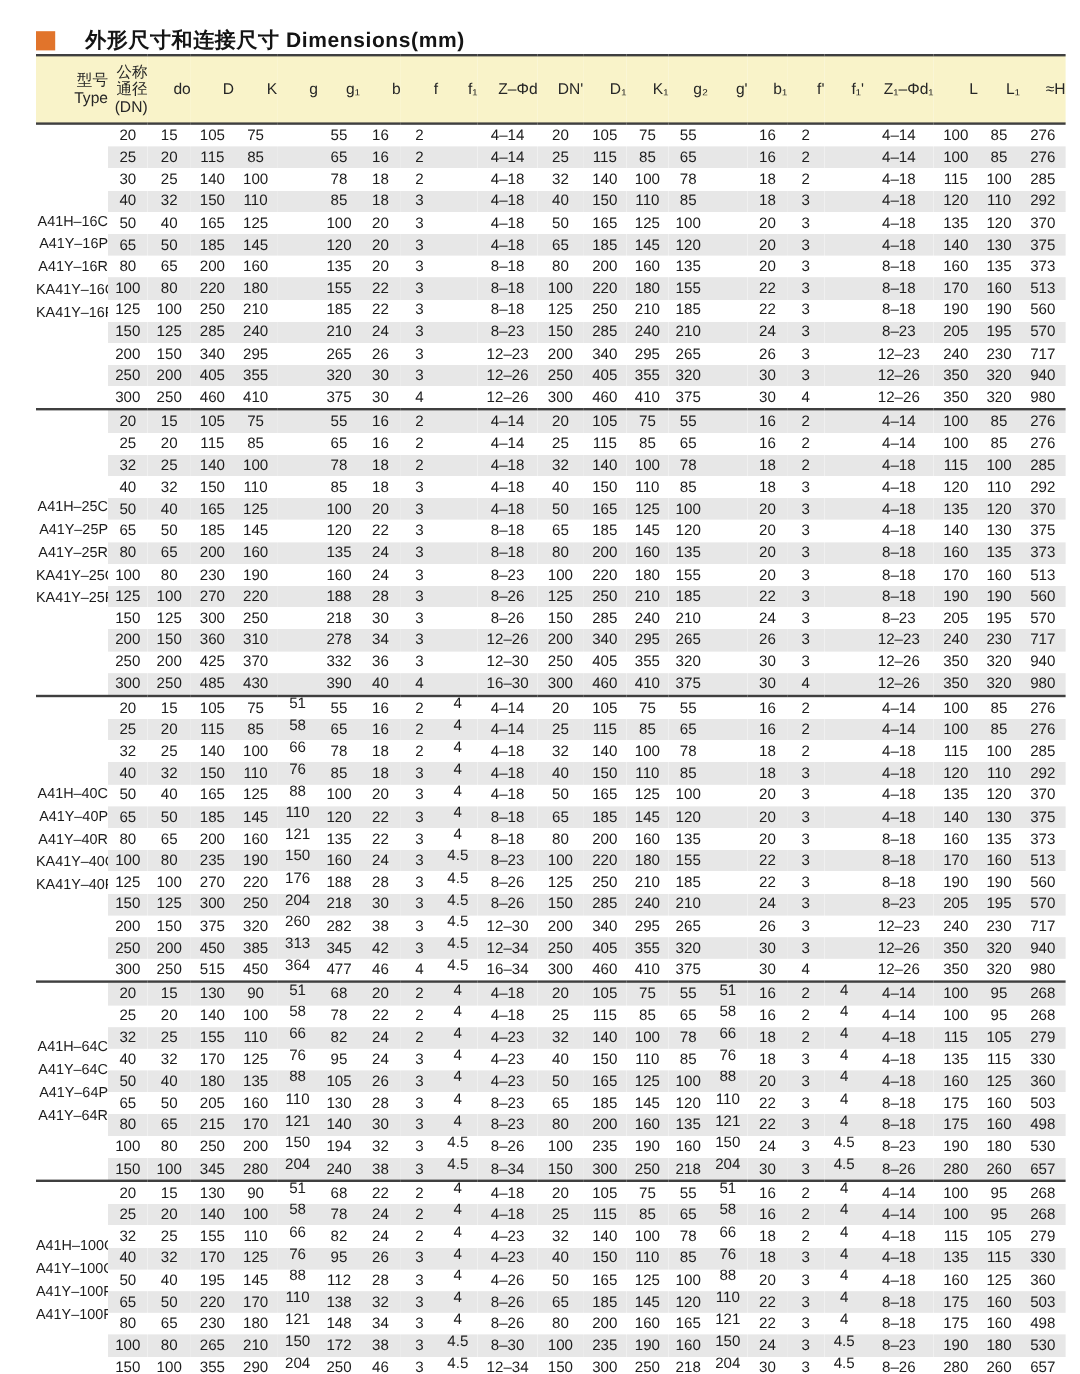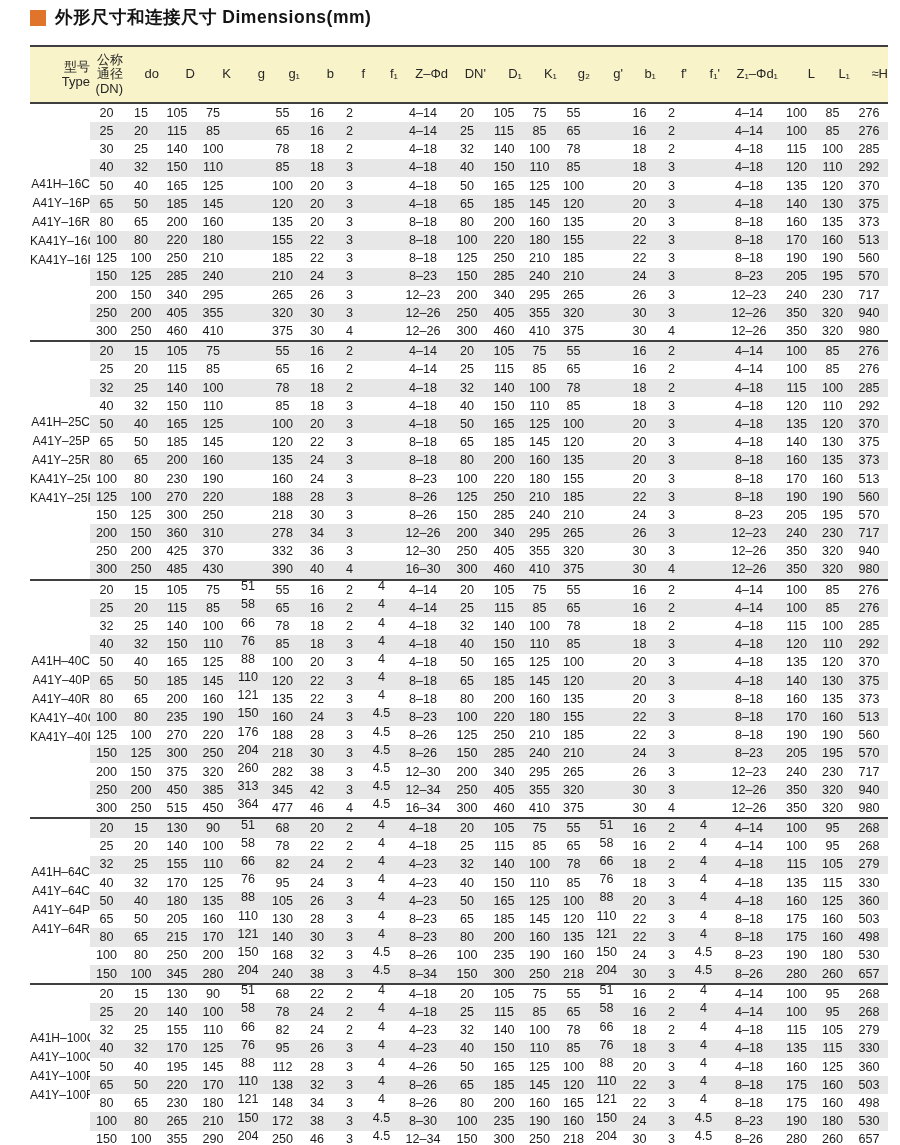--- a/index.html
+++ b/index.html
@@ -19,21 +19,21 @@
   }
   .title-row{
     position:absolute;top:5px;left:30px;
     display:flex;align-items:center;gap:9px;
   }
   .bullet{
     width:16px;height:16px;background:var(--accent);
     flex:0 0 auto;margin-top:1px;
   }
   .title{
-    margin:0;font-size:17.5px;font-weight:bold;color:#141414;
+    margin:16px;font-size:17.5px;font-weight:bold;color:#141414;
     letter-spacing:0.5px;white-space:nowrap;
   }
   table.dims{
     position:absolute;top:45px;left:30px;width:854px;
     border-collapse:collapse;table-layout:fixed;
     border-top:2.5px solid var(--line);
     border-bottom:2.5px solid var(--line);
   }
   table.dims thead th{
     background:var(--header-bg);
@@ -1254,21 +1254,21 @@
           <td class="stripe"><span>175</span></td>
           <td class="stripe"><span>160</span></td>
           <td class="stripe"><span>498</span></td>
         </tr>
         <tr>
           <td><span>100</span></td>
           <td><span>80</span></td>
           <td><span>250</span></td>
           <td><span>200</span></td>
           <td><span class="raised">150</span></td>
-          <td><span>168</span></td>
+          <td><span>194</span></td>
           <td><span>32</span></td>
           <td><span>3</span></td>
           <td><span class="raised">4.5</span></td>
           <td><span>8–26</span></td>
           <td><span>100</span></td>
           <td><span>235</span></td>
           <td><span>190</span></td>
           <td><span>160</span></td>
           <td><span class="raised">150</span></td>
           <td><span>24</span></td>

